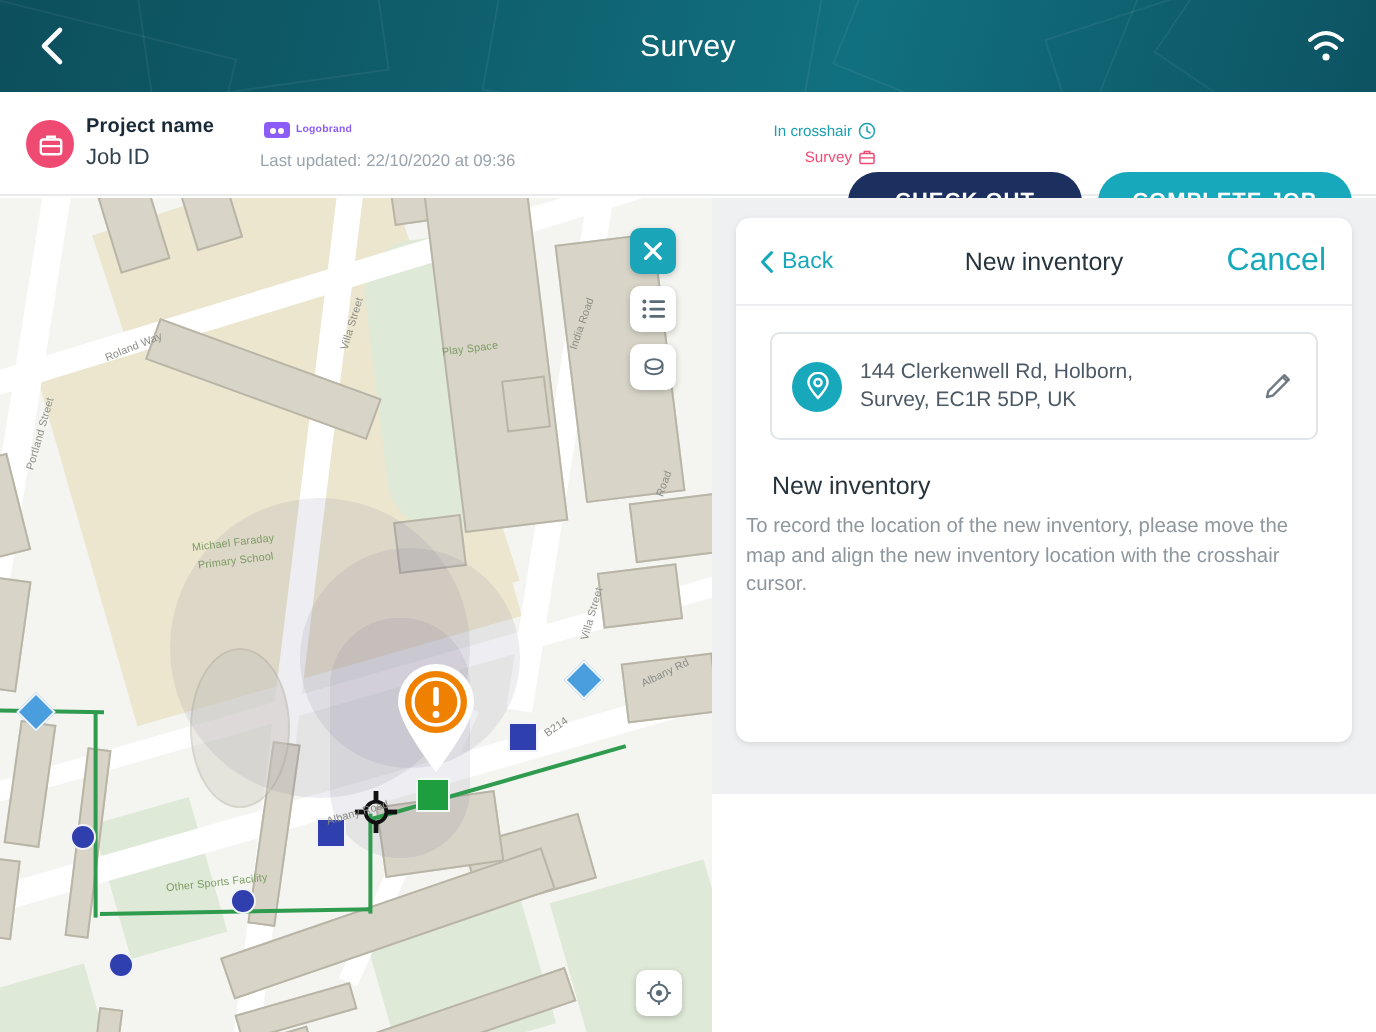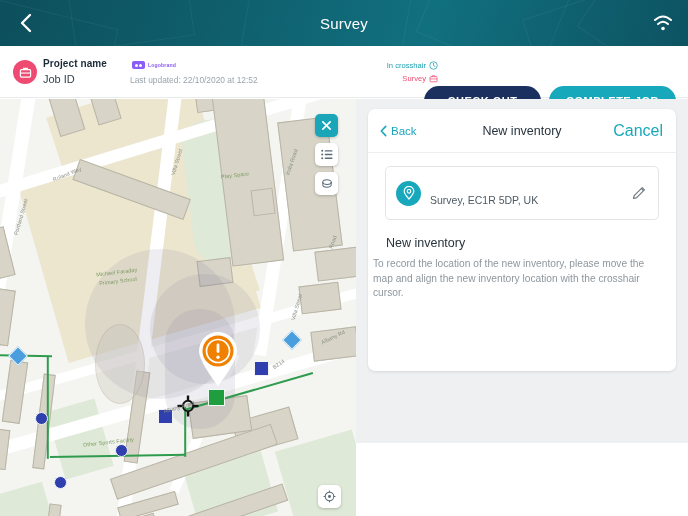--- a/index.html
+++ b/index.html
@@ -125,21 +125,21 @@
   }
   .crosshair { position:absolute; width:22px; height:22px; }
   .mapbtn {
     position:absolute; width:23px; height:23px; border-radius:5px;
     background:#fff; box-shadow:0 1px 3px rgba(0,0,0,.22);
     display:flex; align-items:center; justify-content:center; cursor:pointer;
   }
   .mapbtn.teal { background:#1aa6b8; }
 
   
-  .panel { position:absolute; left:356px; top:99px; width:332px; height:344px; background:#eef0f1; }
+  .panel { position:absolute; left:356px; top:99px; width:332px; height:298px; background:#eef0f1; }
   .card {
     position:absolute; left:12px; top:10px; width:308px; height:262px;
     background:#fff; border-radius:7px; box-shadow:0 1px 3px rgba(0,0,0,.10);
   }
   .card-head {
     position:relative; height:44px; border-bottom:1px solid #eceeef;
     display:flex; align-items:center;
   }
   .back-link {
     position:absolute; left:12px; display:flex; align-items:center; gap:4px;
@@ -219,21 +219,21 @@
     <div class="proj-name">Project name</div>
     <div class="proj-jobid">Job ID</div>
 
     <div class="logobrand">
       <span class="mark">
           <i></i>
           <i></i>
         </span>
       <span class="txt">Logobrand</span>
     </div>
-    <div class="lastupd">Last updated: 22/10/2020 at 12:52</div>
+    <div class="lastupd">Last updated: 22/10/2020 at 09:36</div>
 
     <div class="status-col">
       <div class="status-row st-progress">
         <span class="lbl">In crosshair</span>
         <svg width="9" height="9" viewBox="0 0 12 12">
           <circle cx="6" cy="6" r="5" fill="none" stroke="#1aa0b0" stroke-width="1"></circle>
           <polyline points="6,3.2 6,6 8,7.3" fill="none" stroke="#1aa0b0" stroke-width="1" stroke-linecap="round"></polyline>
         </svg>
       </div>
       <div class="status-row st-survey">
@@ -397,21 +397,21 @@
         <div class="cancel-link">Cancel</div>
       </div>
 
       <div class="addr-box">
         <span class="addr-pin">
           <svg width="14" height="14" viewBox="0 0 14 14">
             <path d="M7 13 C7 13 2.2 7.6 2.2 5.2 A4.8 4.8 0 0 1 11.8 5.2 C11.8 7.6 7 13 7 13 Z" fill="none" stroke="#fff" stroke-width="1.2"></path>
             <circle cx="7" cy="5.3" r="1.8" fill="none" stroke="#fff" stroke-width="1.2"></circle>
           </svg>
         </span>
-        <span class="addr-text"><br><span>Survey, EC1R 5DP, UK</span></span>
+        <span class="addr-text"><span>144 Clerkenwell Rd, Holborn,</span><br><span>Survey, EC1R 5DP, UK</span></span>
         <span class="edit-pencil">
           <svg width="18" height="18" viewBox="0 0 18 18">
             <path d="M3.5 14.5 L4.2 11.6 L12.2 3.6 L14.4 5.8 L6.4 13.8 Z" fill="none" stroke="#6f7a83" stroke-width="1.2" stroke-linejoin="round"></path>
             <line x1="11.3" y1="4.5" x2="13.5" y2="6.7" stroke="#6f7a83" stroke-width="1.2"></line>
           </svg>
         </span>
       </div>
 
       <div class="sec-title">New inventory</div>
       <div class="body-p p1">To record the location of the new inventory, please move the map and align the new inventory location with the crosshair cursor.</div>

